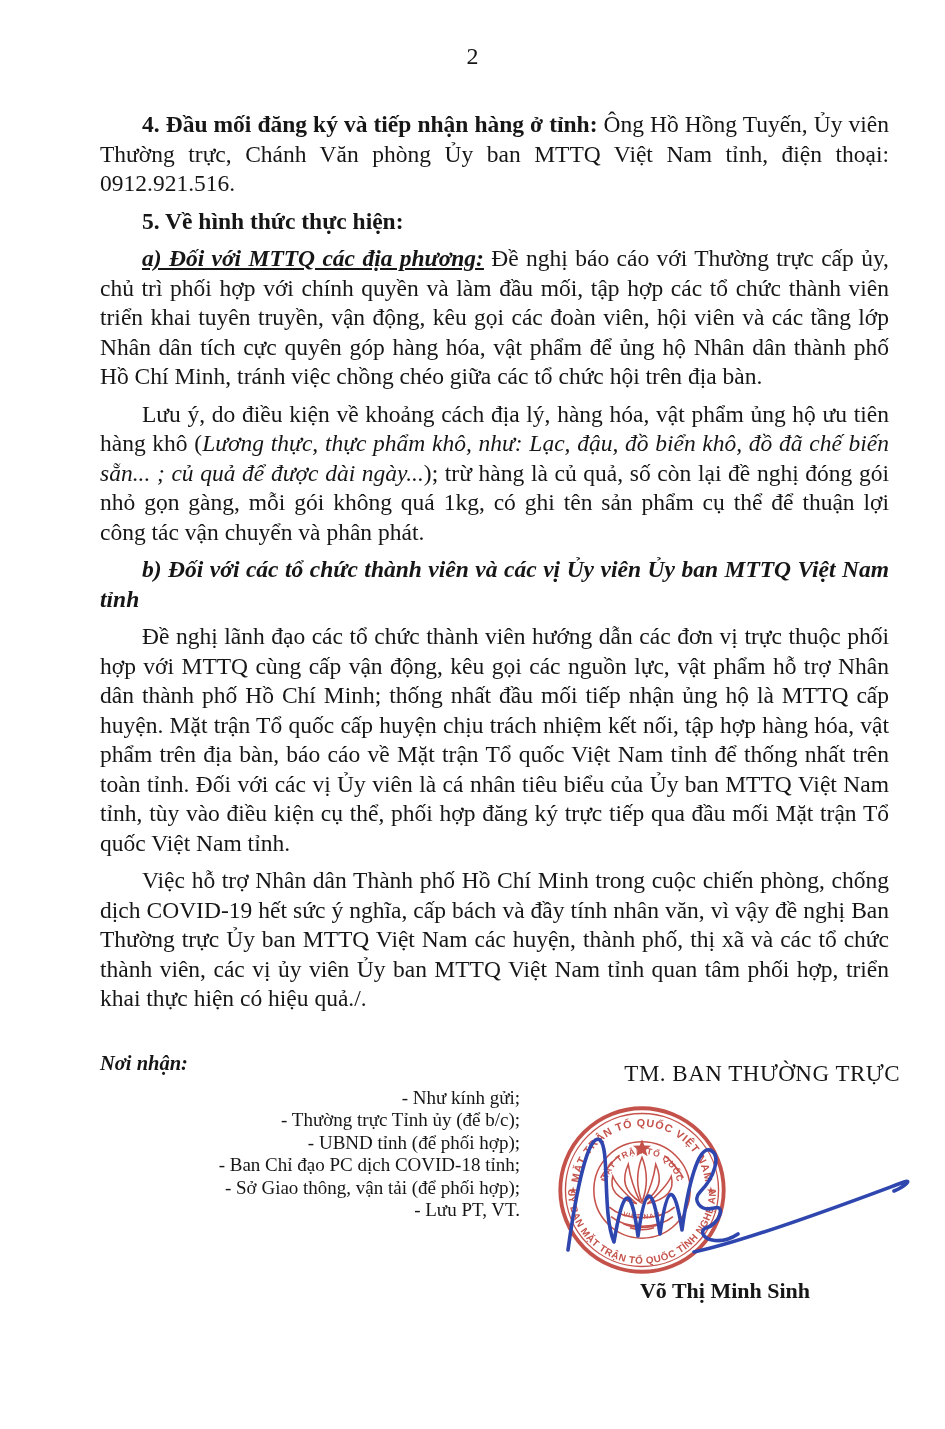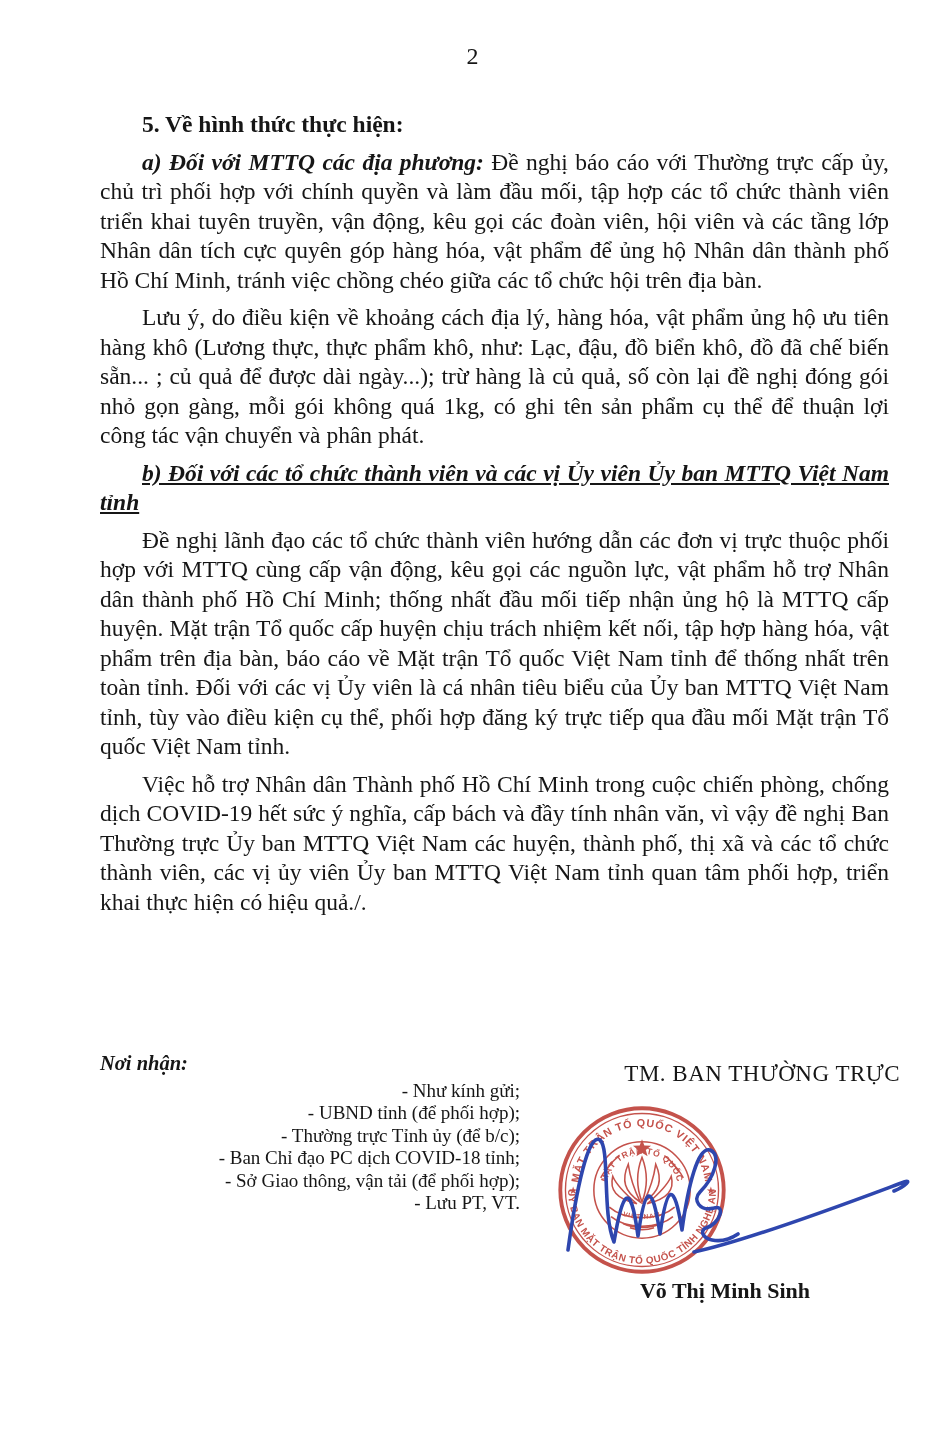--- a/index.html
+++ b/index.html
@@ -22,33 +22,33 @@
     padding:0 56px 0 100px;
     font-size:23.5px;
     line-height:29.5px;
     text-align:justify;
   }
   #doc-body p{
     margin:0 0 8px 0;
     text-indent:42px;
   }
   .lead-bold{font-weight:bold;}
-  .lead-bold-italic{font-weight:bold;font-style:italic;}
+  .lead-bold-italic{font-weight:bold;font-style:italic;text-decoration:underline;}
   .heading-bold{font-weight:bold;}
-  .para-b-heading{font-weight:bold;font-style:italic;text-decoration:underline;}
-  .ital{}
+  .para-b-heading{font-weight:bold;font-style:italic;}
+  .ital{font-style:italic;}
 
   
   #noi-nhan{
     position:absolute;left:100px;top:1052px;width:420px;
     font-size:19px;line-height:22.5px;
   }
   #noi-nhan .label{
     font-weight:bold;font-style:italic;font-size:20.5px;
-    margin-bottom:5px;
+    margin-bottom:12px;
   }
   #noi-nhan .nn-item{white-space:nowrap;text-align:right;}
 
   #sig-block{
     position:absolute;left:520px;top:1060px;width:380px;
     text-align:right;
   }
   #sig-line1{font-size:23px;letter-spacing:.5px;line-height:28px;}
   #sig-line2{font-size:25px;font-weight:bold;line-height:30px;}
 
@@ -67,40 +67,41 @@
   }
 </style>
 </head>
 <body>
 
 <div id="page">
 
   <div id="page-number">2</div>
 
   <div id="doc-body">
+    <p><span class="lead-bold">4. Đầu mối đăng ký và tiếp nhận hàng ở tỉnh:</span><span> Ông Hồ Hồng Tuyến, Ủy viên Thường trực, Chánh Văn phòng Ủy ban MTTQ Việt Nam tỉnh, điện thoại: 0912.921.516.</span></p>
 
     <p class="heading-bold">5. Về hình thức thực hiện:</p>
 
     <p><span class="lead-bold-italic">a) Đối với MTTQ các địa phương:</span><span> Đề nghị báo cáo với Thường trực cấp ủy, chủ trì phối hợp với chính quyền và làm đầu mối, tập hợp các tổ chức thành viên triển khai tuyên truyền, vận động, kêu gọi các đoàn viên, hội viên và các tầng lớp Nhân dân tích cực quyên góp hàng hóa, vật phẩm để ủng hộ Nhân dân thành phố Hồ Chí Minh, tránh việc chồng chéo giữa các tổ chức hội trên địa bàn.</span></p>
 
     <p><span>Lưu ý, do điều kiện về khoảng cách địa lý, hàng hóa, vật phẩm ủng hộ ưu tiên hàng khô (</span><span class="ital">Lương thực, thực phẩm khô, như: Lạc, đậu, đồ biển khô, đồ đã chế biến sẵn... ; củ quả để được dài ngày...</span><span>); trừ hàng là củ quả, số còn lại đề nghị đóng gói nhỏ gọn gàng, mỗi gói không quá 1kg, có ghi tên sản phẩm cụ thể để thuận lợi công tác vận chuyển và phân phát.</span></p>
 
     <p class="para-b-heading">b) Đối với các tổ chức thành viên và các vị Ủy viên Ủy ban MTTQ Việt Nam tỉnh</p>
 
     <p>Đề nghị lãnh đạo các tổ chức thành viên hướng dẫn các đơn vị trực thuộc phối hợp với MTTQ cùng cấp vận động, kêu gọi các nguồn lực, vật phẩm hỗ trợ Nhân dân thành phố Hồ Chí Minh; thống nhất đầu mối tiếp nhận ủng hộ là MTTQ cấp huyện. Mặt trận Tổ quốc cấp huyện chịu trách nhiệm kết nối, tập hợp hàng hóa, vật phẩm trên địa bàn, báo cáo về Mặt trận Tổ quốc Việt Nam tỉnh để thống nhất trên toàn tỉnh. Đối với các vị Ủy viên là cá nhân tiêu biểu của Ủy ban MTTQ Việt Nam tỉnh, tùy vào điều kiện cụ thể, phối hợp đăng ký trực tiếp qua đầu mối Mặt trận Tổ quốc Việt Nam tỉnh.</p>
 
     <p>Việc hỗ trợ Nhân dân Thành phố Hồ Chí Minh trong cuộc chiến phòng, chống dịch COVID-19 hết sức ý nghĩa, cấp bách và đầy tính nhân văn, vì vậy đề nghị Ban Thường trực Ủy ban MTTQ Việt Nam các huyện, thành phố, thị xã và các tổ chức thành viên, các vị ủy viên Ủy ban MTTQ Việt Nam tỉnh quan tâm phối hợp, triển khai thực hiện có hiệu quả./.</p>
   </div>
 
   <div id="noi-nhan">
     <div class="label">Nơi nhận:</div>
     <div>
         <div class="nn-item">- Như kính gửi;</div>
+        <div class="nn-item">- Thường trực Tỉnh ủy (để b/c);</div>
         <div class="nn-item">- UBND tỉnh (để phối hợp);</div>
-        <div class="nn-item">- Thường trực Tỉnh ủy (để b/c);</div>
         <div class="nn-item">- Ban Chỉ đạo PC dịch COVID-18 tỉnh;</div>
         <div class="nn-item">- Sở Giao thông, vận tải (để phối hợp);</div>
         <div class="nn-item">- Lưu PT, VT.</div>
       </div>
   </div>
 
   <div id="sig-block">
     <div id="sig-line1">TM. BAN THƯỜNG TRỰC</div>
   </div>
 

